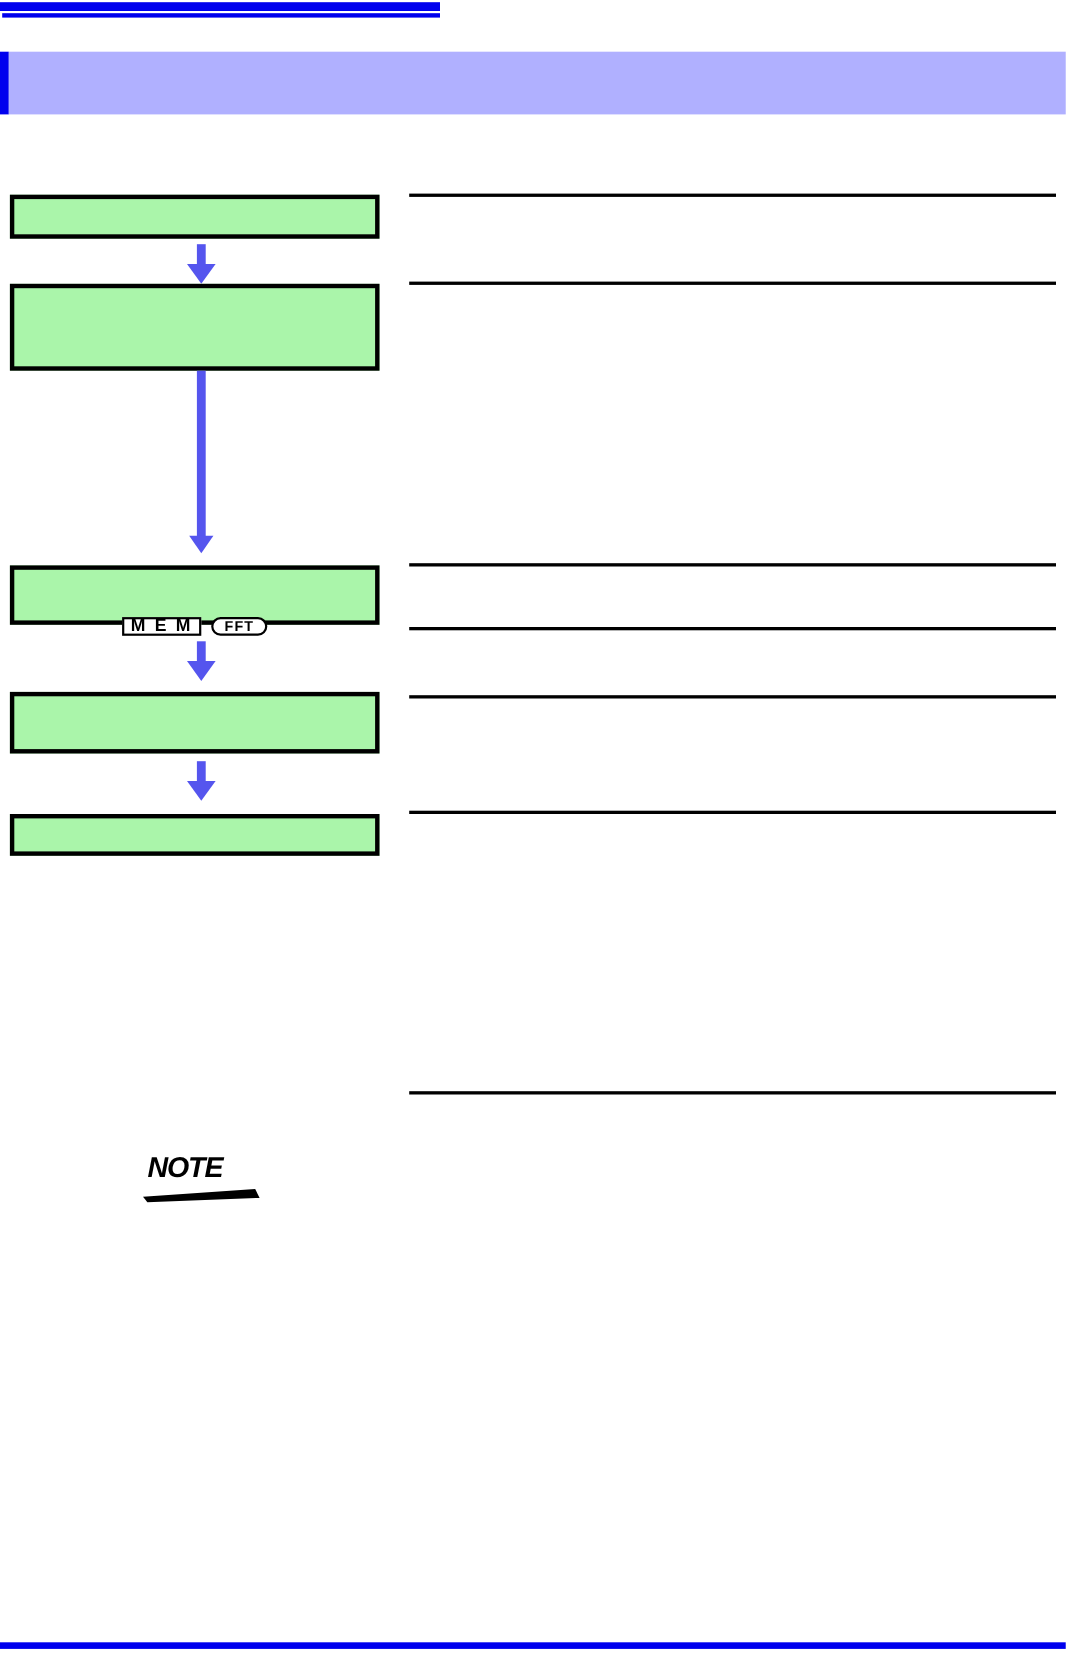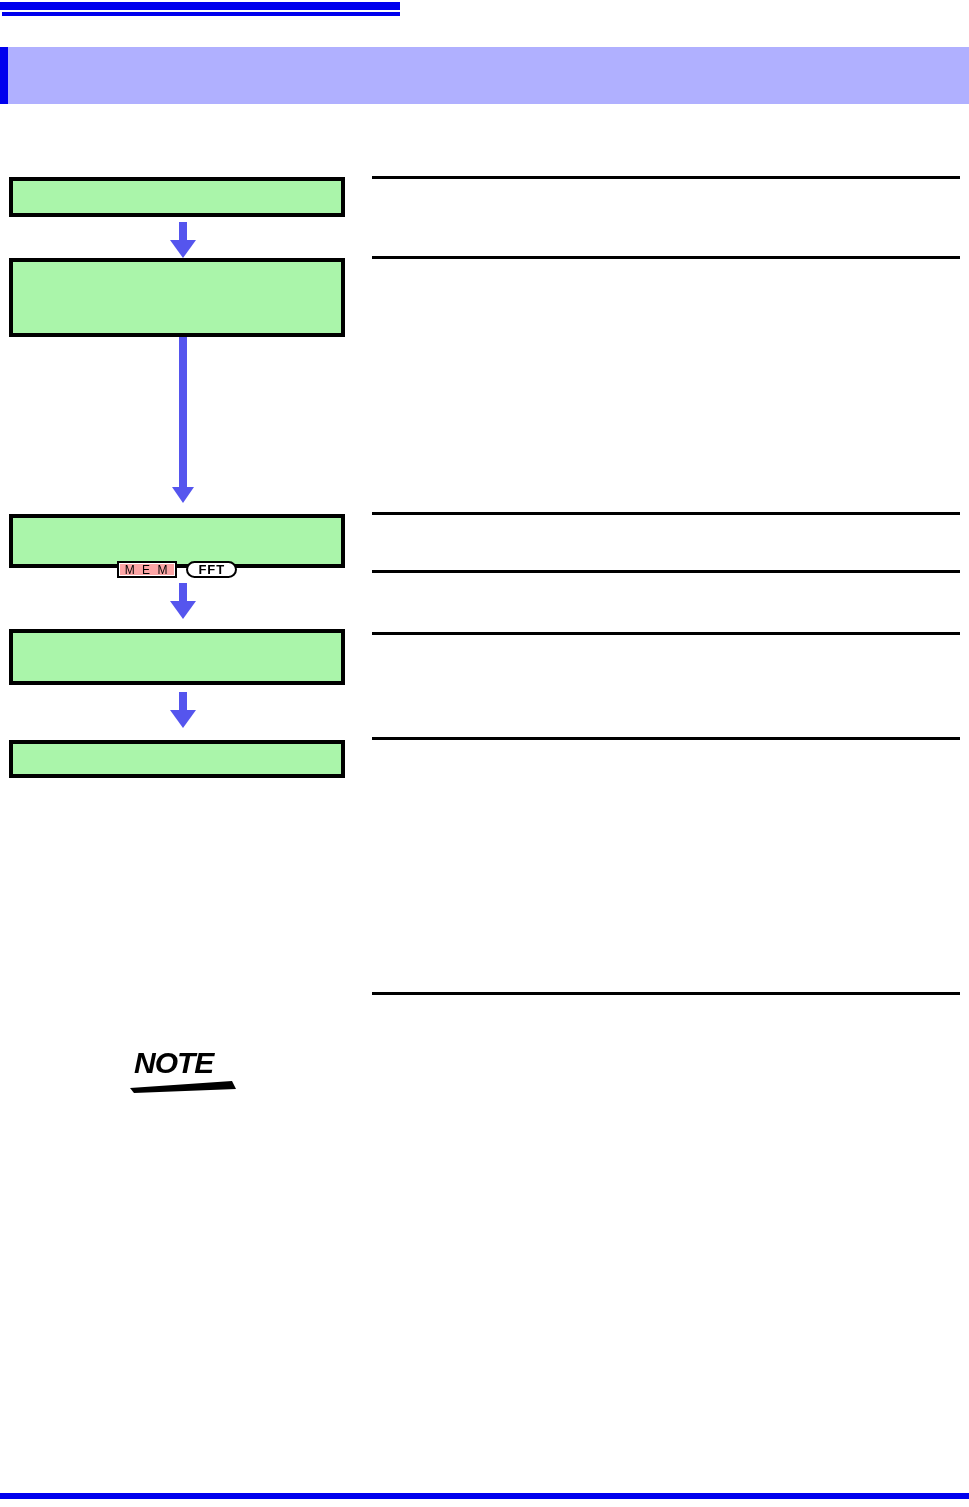--- a/index.html
+++ b/index.html
@@ -120,26 +120,26 @@
     display: flex;
     align-items: center;
     justify-content: center;
     gap: 9px;
     margin-top: 2px;
   }
   .key-mem {
     display: inline-flex;
     align-items: center;
     justify-content: center;
-    background: #fca5a5;
+    background: #ffffff;
     border: 2px solid #000000;
     box-shadow: 0 0 0 1px #ffffff inset;
     padding: 1px 6px;
-    font-size: 12px;
-    font-weight: normal;
+    font-size: 16px;
+    font-weight: bold;
     letter-spacing: 2px;
     line-height: 1;
     height: 17px;
     box-sizing: border-box;
   }
   .key-fft {
     display: inline-flex;
     align-items: center;
     justify-content: center;
     background: #ffffff;
@@ -185,21 +185,21 @@
     left: 128px;
     top: 1048px;
     width: 112px;
     height: 54px;
   }
   .note-mark .note-text {
     position: absolute;
     left: 6px;
     top: 0px;
     font-family: "Liberation Sans", sans-serif;
-    font-size: 30px;
+    font-size: 26px;
     font-weight: bold;
     font-style: italic;
     letter-spacing: -1px;
     color: #000000;
     line-height: 1;
   }
   .note-body {
     position: absolute;
     left: 245px;
     top: 1050px;

